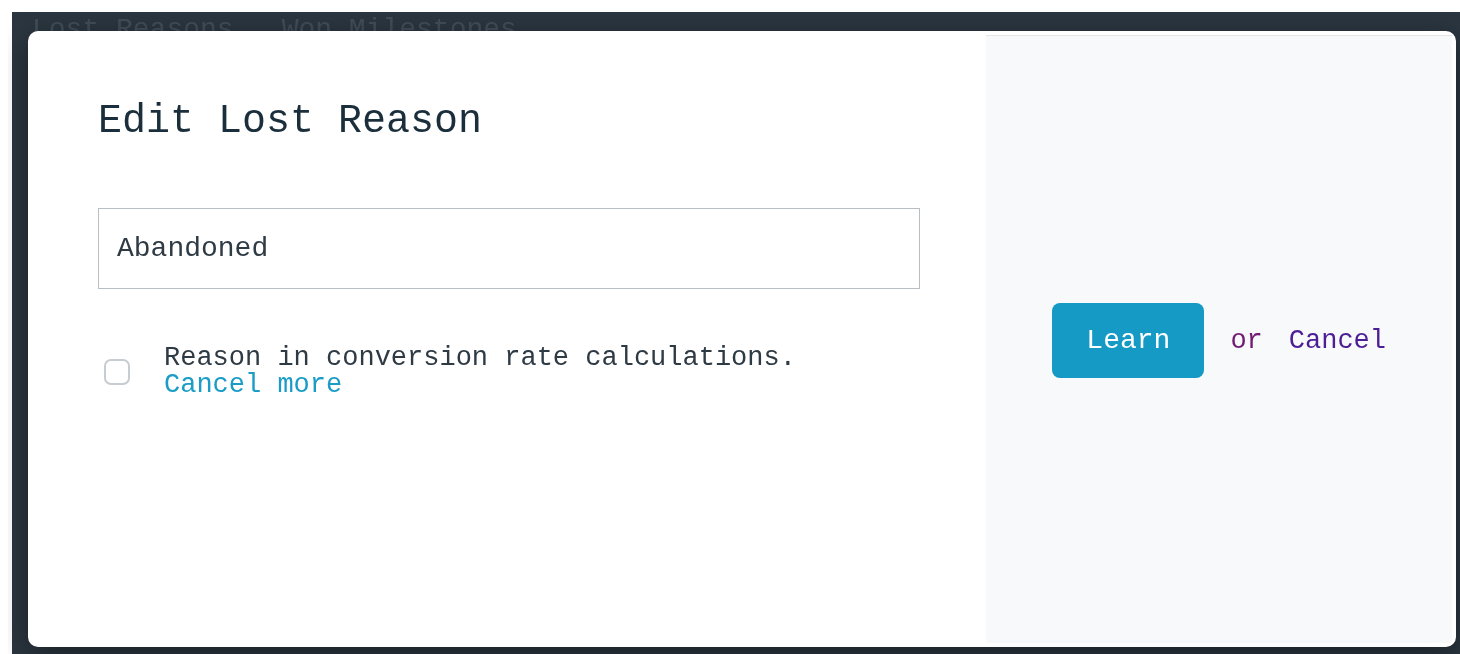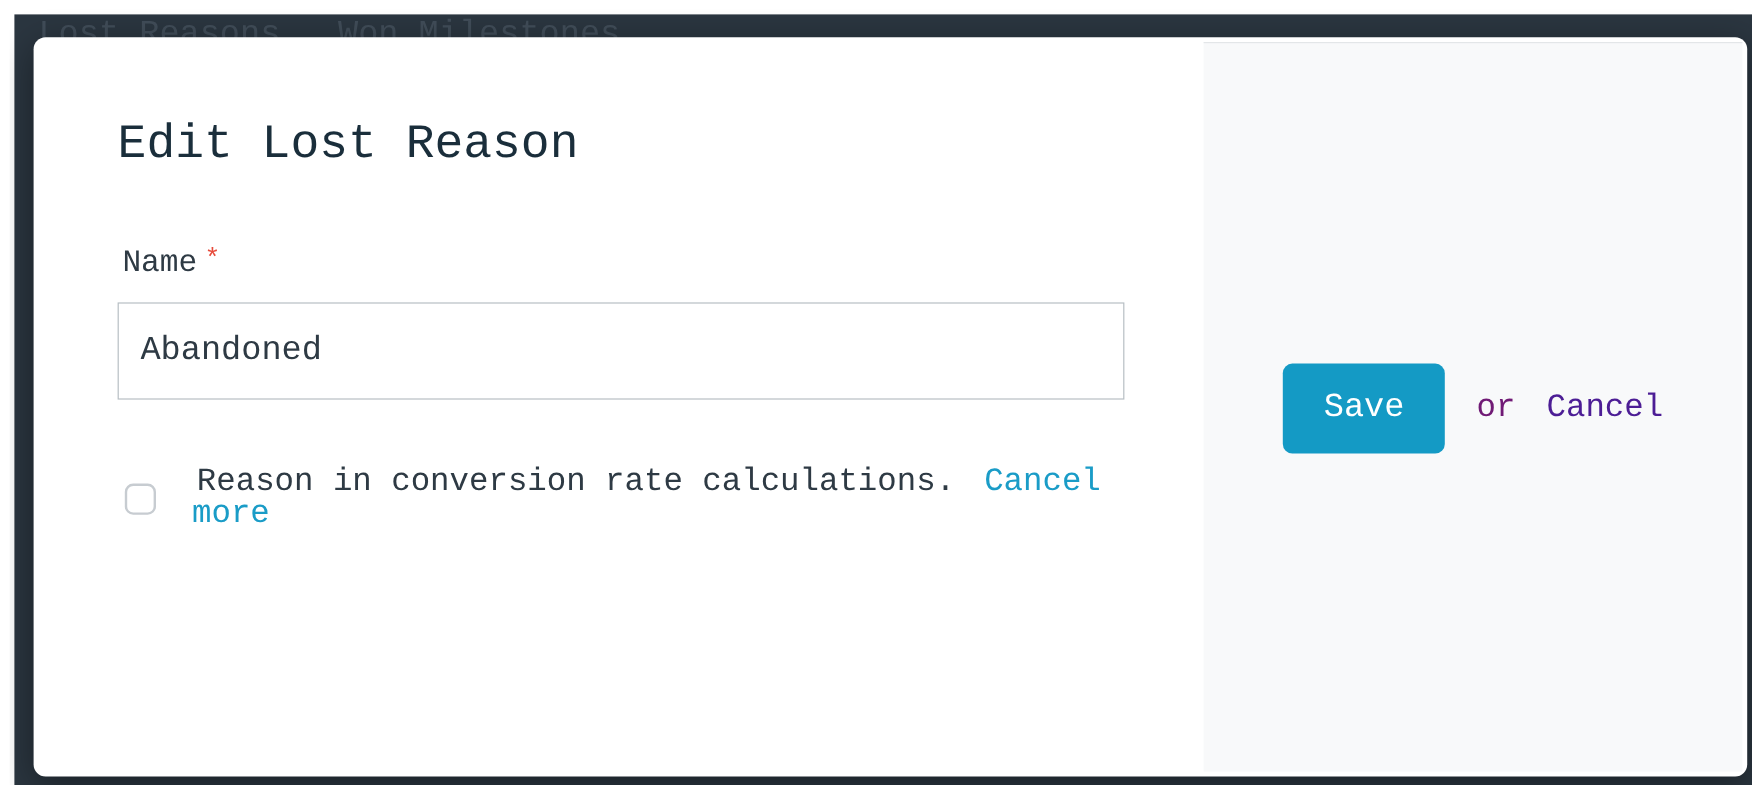--- a/index.html
+++ b/index.html
@@ -143,37 +143,34 @@
     <span>Lost Reasons</span>
     <span>Won Milestones</span>
   </div>
 
   <div class="modal">
 
     <div class="modal-body">
 
       <h1 class="modal-title">Edit Lost Reason</h1>
 
-      <div class="field-label-row">
-        <span>Name</span><span class="required-star">*</span>
-      </div>
 
       <input type="text" class="text-input" value="Abandoned" style="">
 
       <div class="checkbox-row">
         <div class="checkbox-box"></div>
         <span class="checkbox-label">
           <span>Reason in conversion rate calculations.</span>
           <a class="learn-more">Cancel more</a>
         </span>
       </div>
 
     </div>
 
     <div class="modal-footer">
-      <button class="save-btn">Save</button>
+      <button class="save-btn">Learn</button>
       <span class="or-text">or</span>
       <a class="cancel-link">Cancel</a>
     </div>
 
   </div>
 
 </div>
 
 </body></html>

